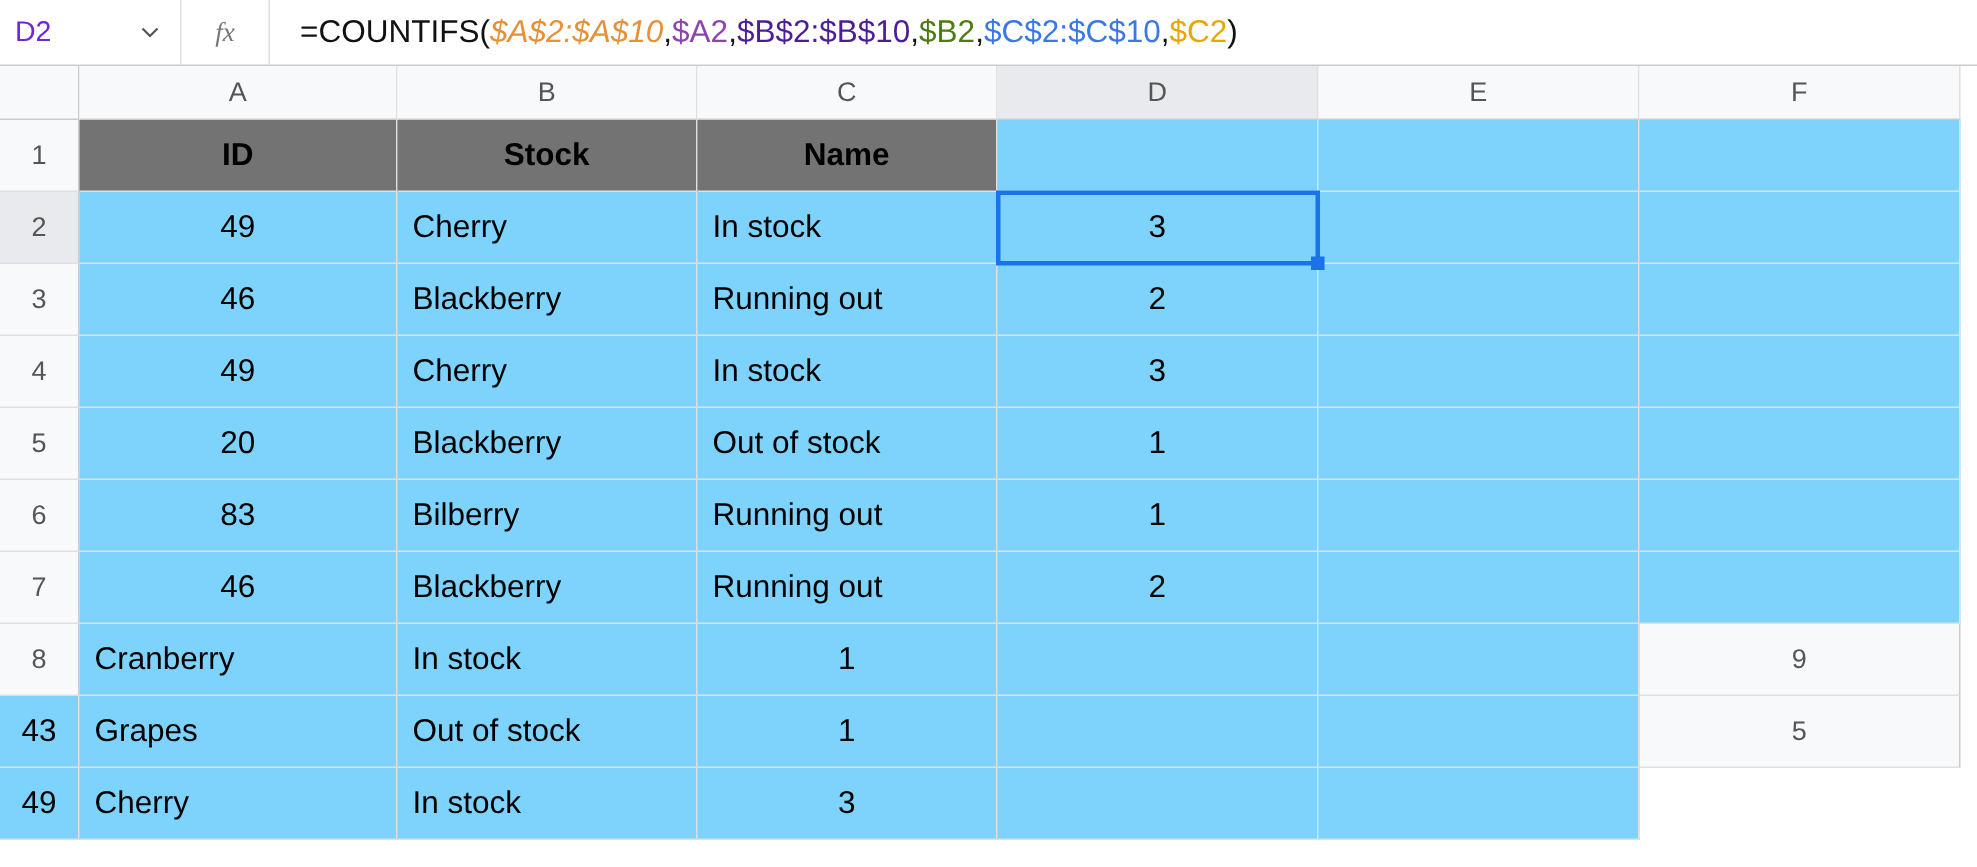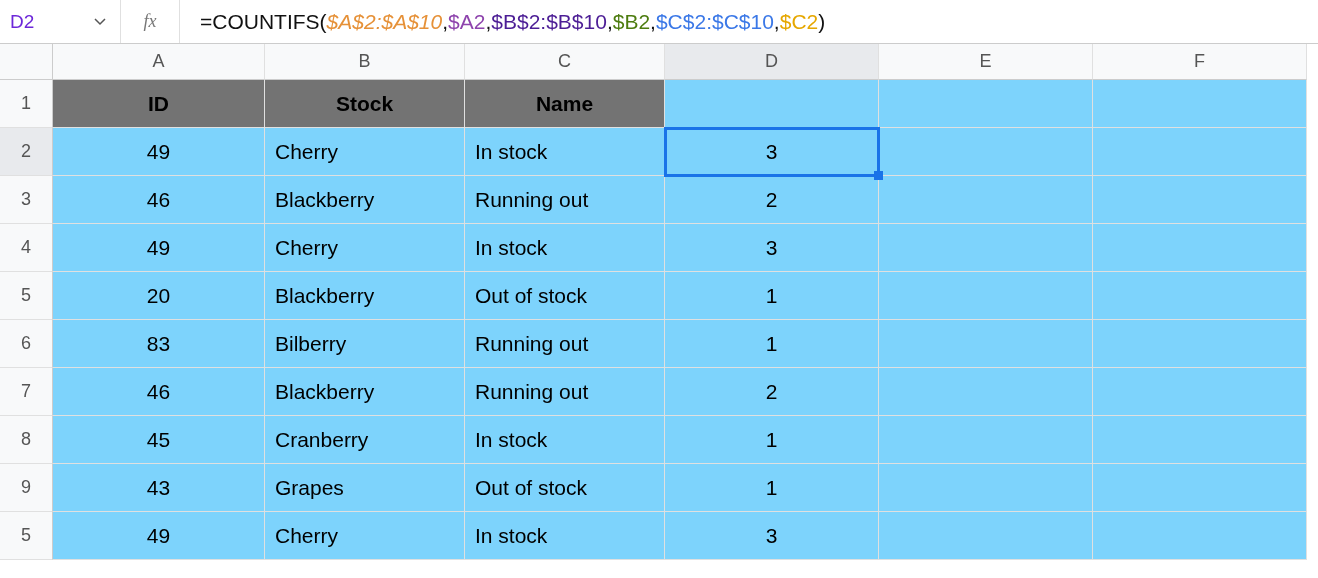--- a/index.html
+++ b/index.html
@@ -191,21 +191,20 @@
     <div class="cell"></div>
     <div class="cell"></div>
     <div class="rowhdr">7</div>
     <div class="cell center">46</div>
     <div class="cell">Blackberry</div>
     <div class="cell">Running out</div>
     <div class="cell center">2</div>
     <div class="cell"></div>
     <div class="cell"></div>
     <div class="rowhdr">8</div>
-    <div class="cell center">45</div>
     <div class="cell">Cranberry</div>
     <div class="cell">In stock</div>
     <div class="cell center">1</div>
     <div class="cell"></div>
     <div class="cell"></div>
     <div class="rowhdr">9</div>
     <div class="cell center">43</div>
     <div class="cell">Grapes</div>
     <div class="cell">Out of stock</div>
     <div class="cell center">1</div>

